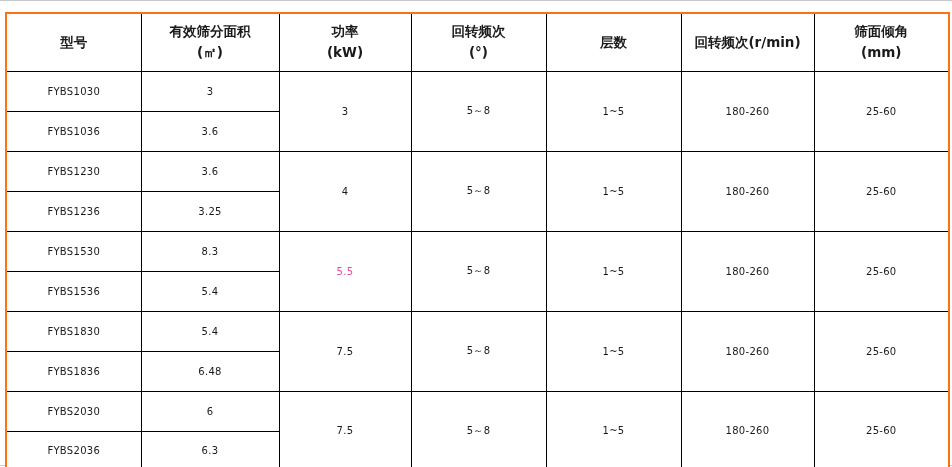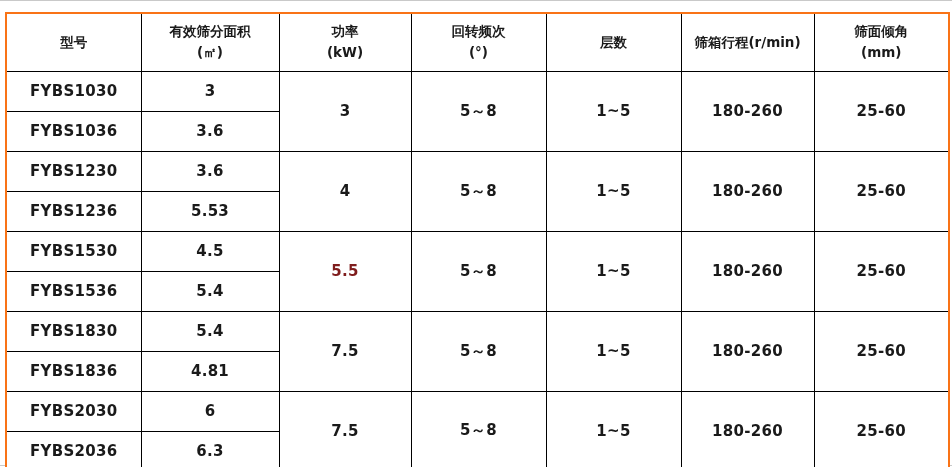--- a/index.html
+++ b/index.html
@@ -37,26 +37,26 @@
     padding: 0 4px;
     overflow: hidden;
   }
   table.spec th {
     font-weight: bold;
     font-size: 13.5px;
     line-height: 1.55;
     height: 58px;
   }
   table.spec td {
-    font-weight: bold;
-    font-size: 15px;
+    font-weight: normal;
+    font-size: 10px;
     height: 40px;
     letter-spacing: 0.3px;
   }
-  table.spec td.muted { color: #7f1d1d; margin-left: 24px; }
+  table.spec td.muted { color: #ec4899; margin-left: 24px; }
   th .hline { display: block; }
 </style>
 </head>
 <body>
 
 <div class="page">
   <div class="rule rule-top"></div>
   <div class="rule rule-bottom"></div>
 
   <table class="spec">
@@ -83,21 +83,21 @@
             <span class="hline">(kW)</span>
           </th>
           <th>
             <span class="hline">回转频次</span>
             <span class="hline">(°)</span>
           </th>
           <th>
             <span class="hline">层数</span>
           </th>
           <th>
-            <span class="hline">筛箱行程(r/min)</span>
+            <span class="hline">回转频次(r/min)</span>
           </th>
           <th>
             <span class="hline">筛面倾角</span>
             <span class="hline">(mm)</span>
           </th>
         </tr>
     </thead>
     <tbody>
         <tr>
           <td>FYBS1030</td>
@@ -116,25 +116,25 @@
           <td>FYBS1230</td>
           <td>3.6</td>
           <td rowspan="2">4</td>
           <td rowspan="2">5～8</td>
           <td rowspan="2">1~5</td>
           <td rowspan="2">180-260</td>
           <td rowspan="2">25-60</td>
         </tr>
         <tr>
           <td>FYBS1236</td>
-          <td>5.53</td>
+          <td>3.25</td>
         </tr>
         <tr>
           <td>FYBS1530</td>
-          <td>4.5</td>
+          <td>8.3</td>
           <td rowspan="2" class="muted">5.5</td>
           <td rowspan="2">5～8</td>
           <td rowspan="2">1~5</td>
           <td rowspan="2">180-260</td>
           <td rowspan="2">25-60</td>
         </tr>
         <tr>
           <td>FYBS1536</td>
           <td>5.4</td>
         </tr>
@@ -142,21 +142,21 @@
           <td>FYBS1830</td>
           <td>5.4</td>
           <td rowspan="2">7.5</td>
           <td rowspan="2">5～8</td>
           <td rowspan="2">1~5</td>
           <td rowspan="2">180-260</td>
           <td rowspan="2">25-60</td>
         </tr>
         <tr>
           <td>FYBS1836</td>
-          <td>4.81</td>
+          <td>6.48</td>
         </tr>
         <tr>
           <td>FYBS2030</td>
           <td>6</td>
           <td rowspan="2">7.5</td>
           <td rowspan="2">5～8</td>
           <td rowspan="2">1~5</td>
           <td rowspan="2">180-260</td>
           <td rowspan="2">25-60</td>
         </tr>

